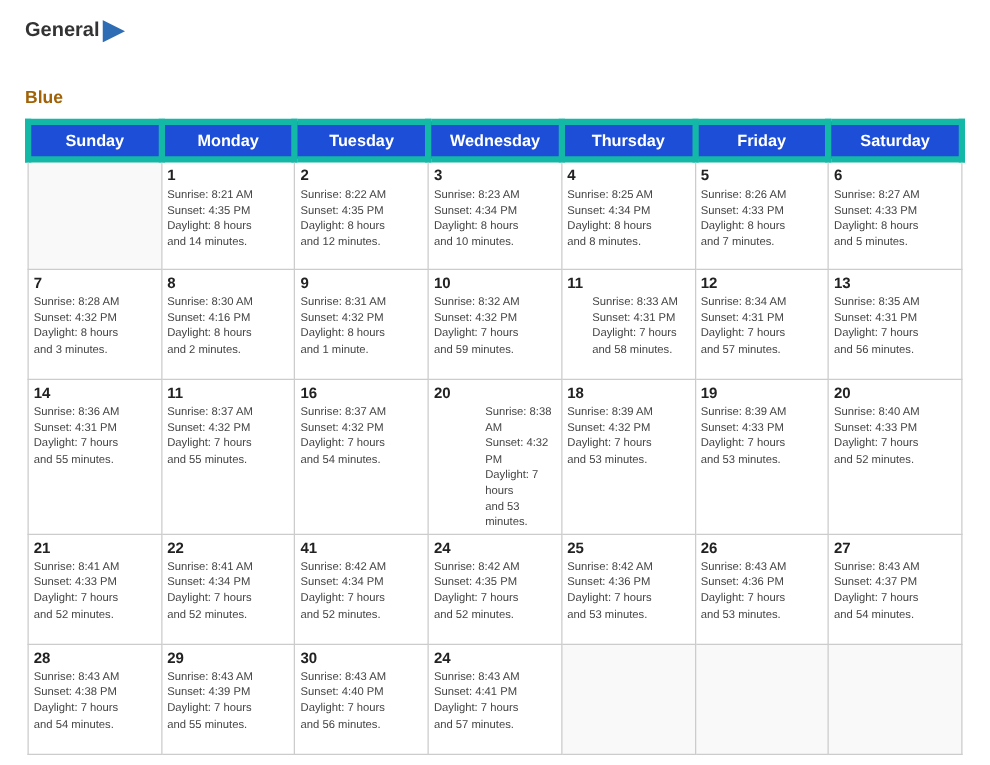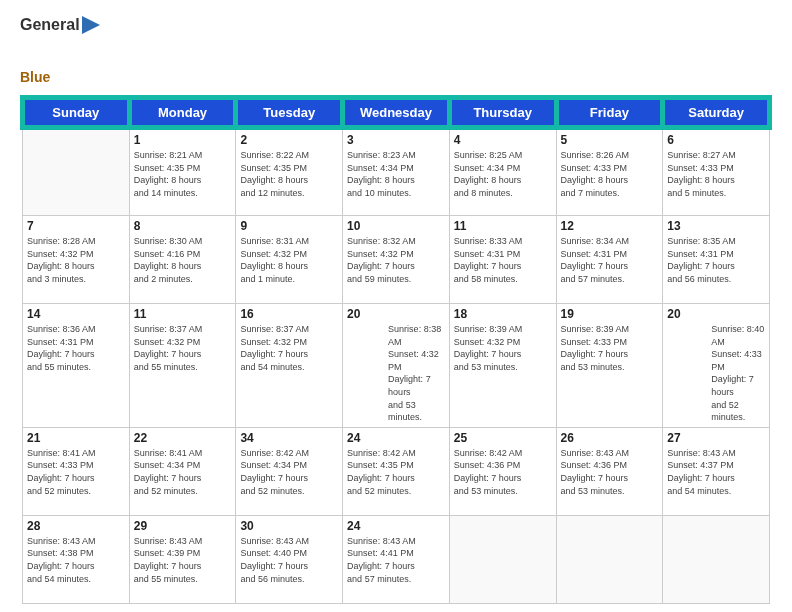--- a/index.html
+++ b/index.html
@@ -180,21 +180,21 @@
           </td>
           <td>
             <span class="day-number">10</span>
             <div class="day-info" style="white-space: pre-line;">Sunrise: 8:32 AM
 Sunset: 4:32 PM
 Daylight: 7 hours
 and 59 minutes.</div>
           </td>
           <td>
             <span class="day-number">11</span>
-            <div class="day-info" style="white-space: pre-line;">Sunrise: 8:33 AM
+            <div class="day-info" style="white-space: pre-line; margin-left: 20px;">Sunrise: 8:33 AM
 Sunset: 4:31 PM
 Daylight: 7 hours
 and 58 minutes.</div>
           </td>
           <td>
             <span class="day-number">12</span>
             <div class="day-info" style="white-space: pre-line;">Sunrise: 8:34 AM
 Sunset: 4:31 PM
 Daylight: 7 hours
 and 57 minutes.</div>
@@ -245,21 +245,21 @@
           </td>
           <td>
             <span class="day-number">19</span>
             <div class="day-info" style="white-space: pre-line;">Sunrise: 8:39 AM
 Sunset: 4:33 PM
 Daylight: 7 hours
 and 53 minutes.</div>
           </td>
           <td>
             <span class="day-number">20</span>
-            <div class="day-info" style="white-space: pre-line; margin-left: 44px;">Sunrise: 8:40 AM
+            <div class="day-info" style="white-space: pre-line;">Sunrise: 8:40 AM
 Sunset: 4:33 PM
 Daylight: 7 hours
 and 52 minutes.</div>
           </td>
         </tr>
         <tr>
           <td>
             <span class="day-number">21</span>
             <div class="day-info" style="white-space: pre-line;">Sunrise: 8:41 AM
 Sunset: 4:33 PM
@@ -267,21 +267,21 @@
 and 52 minutes.</div>
           </td>
           <td>
             <span class="day-number">22</span>
             <div class="day-info" style="white-space: pre-line;">Sunrise: 8:41 AM
 Sunset: 4:34 PM
 Daylight: 7 hours
 and 52 minutes.</div>
           </td>
           <td>
-            <span class="day-number">34</span>
+            <span class="day-number">41</span>
             <div class="day-info" style="white-space: pre-line;">Sunrise: 8:42 AM
 Sunset: 4:34 PM
 Daylight: 7 hours
 and 52 minutes.</div>
           </td>
           <td>
             <span class="day-number">24</span>
             <div class="day-info" style="white-space: pre-line;">Sunrise: 8:42 AM
 Sunset: 4:35 PM
 Daylight: 7 hours

